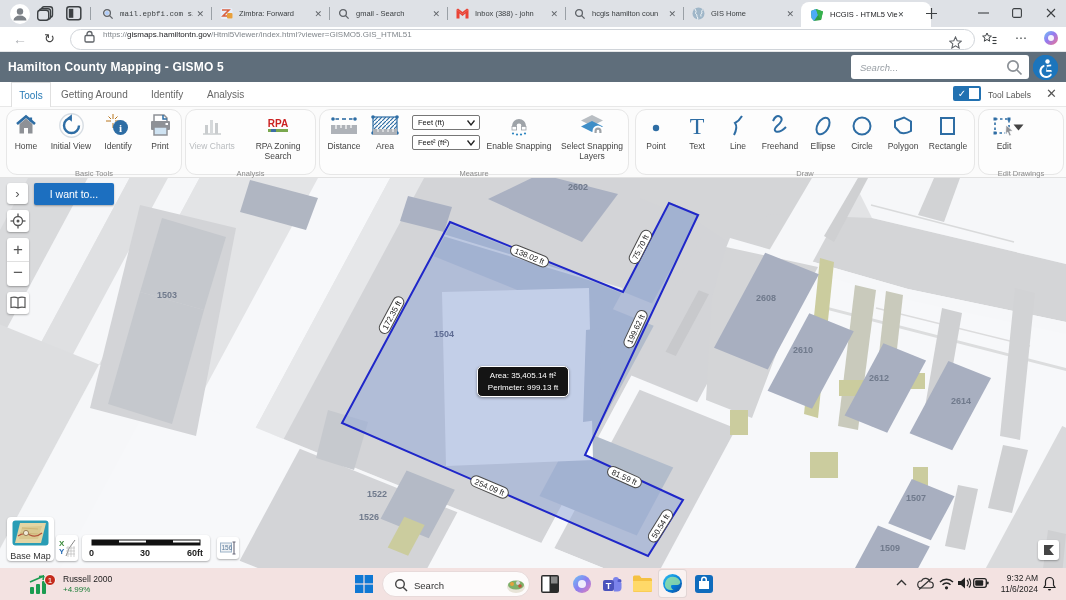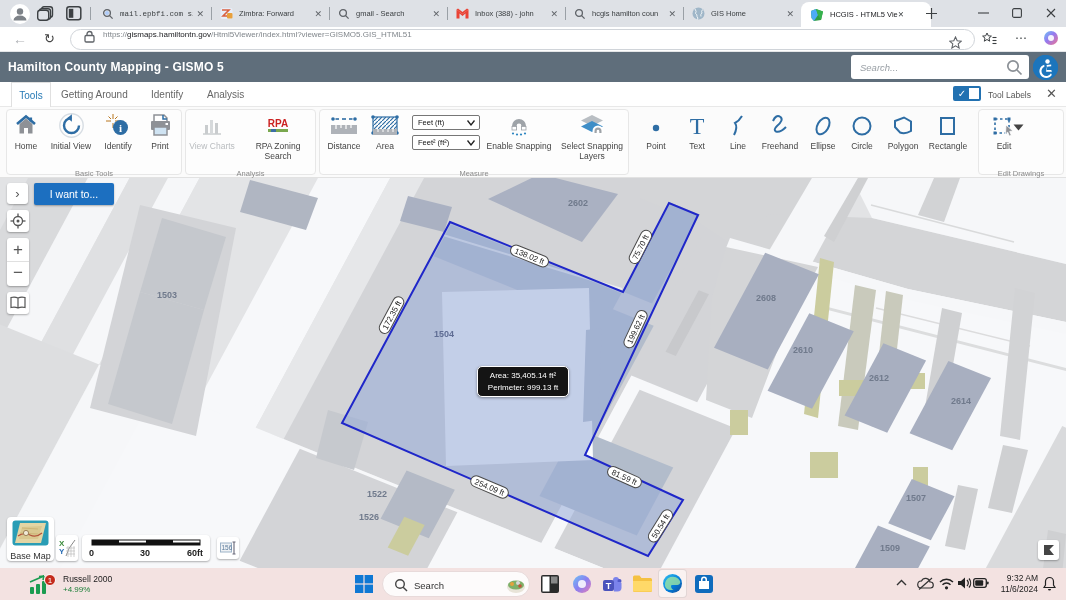--- a/index.html
+++ b/index.html
@@ -29,21 +29,21 @@
   
   #tabrow { position:absolute; left:0; top:82px; width:1066px; height:25px; background:#fff; border-bottom:1px solid #e8e8e8; font-size:10px; color:#666; }
   #tabrow .t { position:absolute; top:7px; }
   #toolstab { position:absolute; left:11px; top:0px; width:40px; height:25px; border:1px solid #e0e0e0; border-bottom:none; background:#fff; color:#2679b5; text-align:center; line-height:25px; }
   #toggle { position:absolute; left:953px; top:4px; width:28px; height:15px; border:2px solid #2271b1; border-radius:2px; background:#fff; }
   #toggle .on { position:absolute; left:0; top:0; width:14px; height:11px; background:#2271b1; color:#fff; font-size:10px; line-height:11px; text-align:center; }
   #tlx { position:absolute; left:1046px; top:4px; color:#555; font-size:13px; }
 
   
   #ribbon { position:absolute; left:0; top:107px; width:1066px; height:71px; background:#fbfbfb; border-bottom:1px solid #e2e2e2; }
-  .grp { position:absolute; top:2px; height:66px; background:#fdfdfd; border:1px solid #e7e7e7; border-radius:4px; }
+  .grp { position:absolute; top:2px; height:66px; background:#fdfdfd; border:1px solid #e7e7e7; border-radius:11px; }
   .glabel { position:absolute; top:59px; width:100%; text-align:center; font-size:7.5px; color:#8a8a8a; }
   .ritem { position:absolute; top:6px; text-align:center; font-size:8.5px; color:#444; }
   .ritem .ic { height:26px; margin-bottom:3px; }
   .ritem .lb { line-height:9.5px; }
   .ft2 { position:absolute; width:68px; height:15px; border:1px solid #767676; border-radius:2px; background:#fff; font-size:7.5px; line-height:13px; padding-left:5px; color:#111; }
 
   
   #map { position:absolute; left:0; top:178px; width:1066px; height:390px; background:#e8e8ea; overflow:hidden; }
   .mapbtn { position:absolute; background:#fff; border-radius:3px; box-shadow:0 1px 2px rgba(0,0,0,0.3); color:#555; text-align:center; }
   #iwant { position:absolute; left:34px; top:5px; width:80px; height:22px; background:#1c6fc0; color:#fff; font-size:10.5px; text-align:center; line-height:22px; border-radius:2px; box-shadow:0 1px 2px rgba(0,0,0,0.3);}
@@ -228,20 +228,23 @@
   <div id="ribbon">
 
     <div class="grp" style="left:6px;width:176px;">
         <div class="glabel">Basic Tools</div>
       </div>
     <div class="grp" style="left:185px;width:131px;">
         <div class="glabel">Analysis</div>
       </div>
     <div class="grp" style="left:319px;width:310px;">
         <div class="glabel">Measure</div>
+      </div>
+    <div class="grp" style="left:635px;width:340px;">
+        <div class="glabel">Draw</div>
       </div>
     <div class="grp" style="left:978px;width:86px;">
         <div class="glabel">Edit Drawings</div>
       </div>
 
     <div class="ritem" style="left:4px;width:44px;">
       <div class="ic"><svg width="24" height="24" viewBox="0 0 24 24">
             <path d="M3 11 L12 3.5 L21 11" fill="none" stroke="#2e6da4" stroke-width="2.6"></path>
             <path d="M5.5 11 V20.5 H10 V15 H14 V20.5 H18.5 V11 L12 5.5 z" fill="#8e9196"></path>
             <rect x="15.5" y="4.5" width="2.6" height="4" fill="#2e6da4"></rect>
@@ -526,21 +529,21 @@
     <div class="pill" style="left:615px;top:145px;transform:rotate(-65deg);">199.62 ft</div>
     <div class="pill" style="left:606px;top:293px;transform:rotate(24deg);">81.59 ft</div>
     <div class="pill" style="left:469px;top:303px;transform:rotate(23deg);">254.09 ft</div>
     <div class="pill" style="left:642px;top:342px;transform:rotate(-58deg);">50.54 ft</div>
 
     <div id="tooltip">Area: 35,405.14 ft²<br>Perimeter: 999.13 ft</div>
 
     
     <span class="plabel" style="left:157px;top:112px;">1503</span>
     <span class="plabel" style="left:434px;top:151px;color:#5f6d94;">1504</span>
-    <span class="plabel" style="left:568px;top:20px;">2602</span>
+    <span class="plabel" style="left:568px;top:4px;">2602</span>
     <span class="plabel" style="left:756px;top:115px;">2608</span>
     <span class="plabel" style="left:793px;top:167px;">2610</span>
     <span class="plabel" style="left:869px;top:195px;">2612</span>
     <span class="plabel" style="left:951px;top:218px;">2614</span>
     <span class="plabel" style="left:906px;top:315px;">1507</span>
     <span class="plabel" style="left:880px;top:365px;">1509</span>
     <span class="plabel" style="left:367px;top:311px;">1522</span>
     <span class="plabel" style="left:359px;top:334px;">1526</span>
 
     

